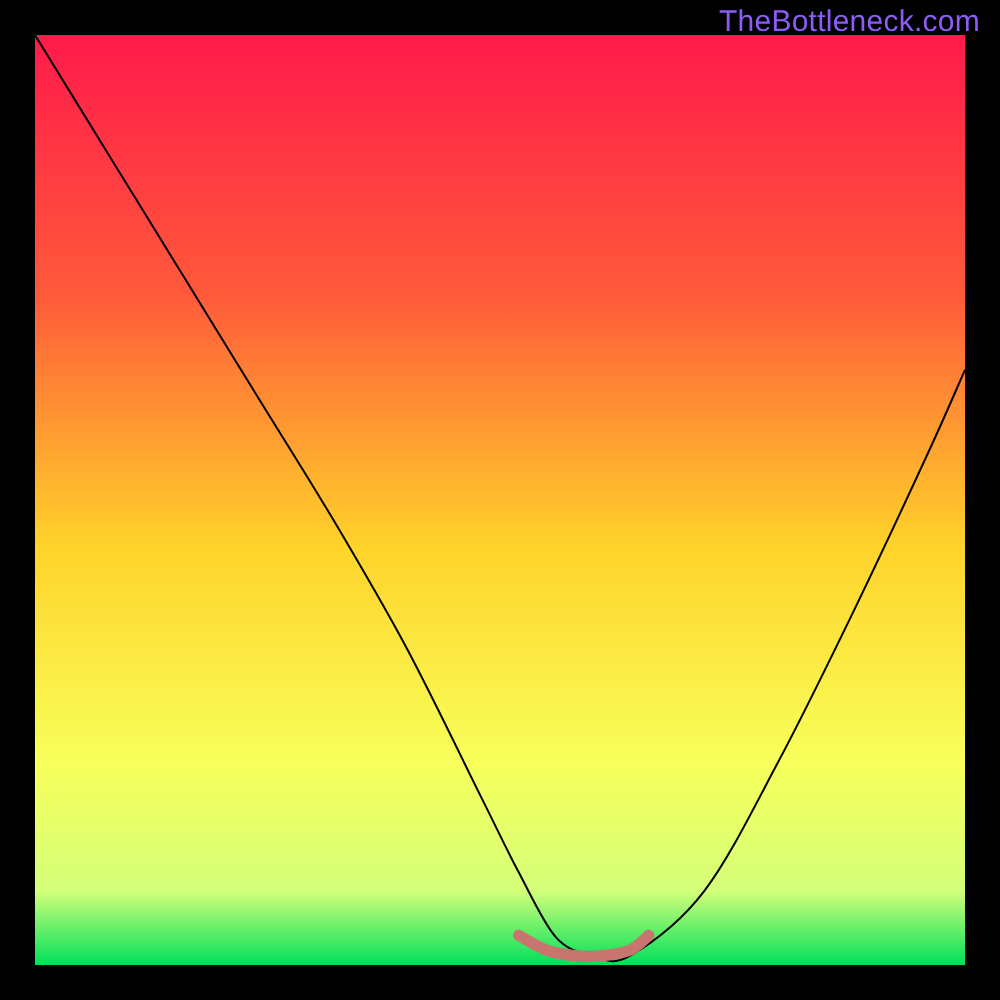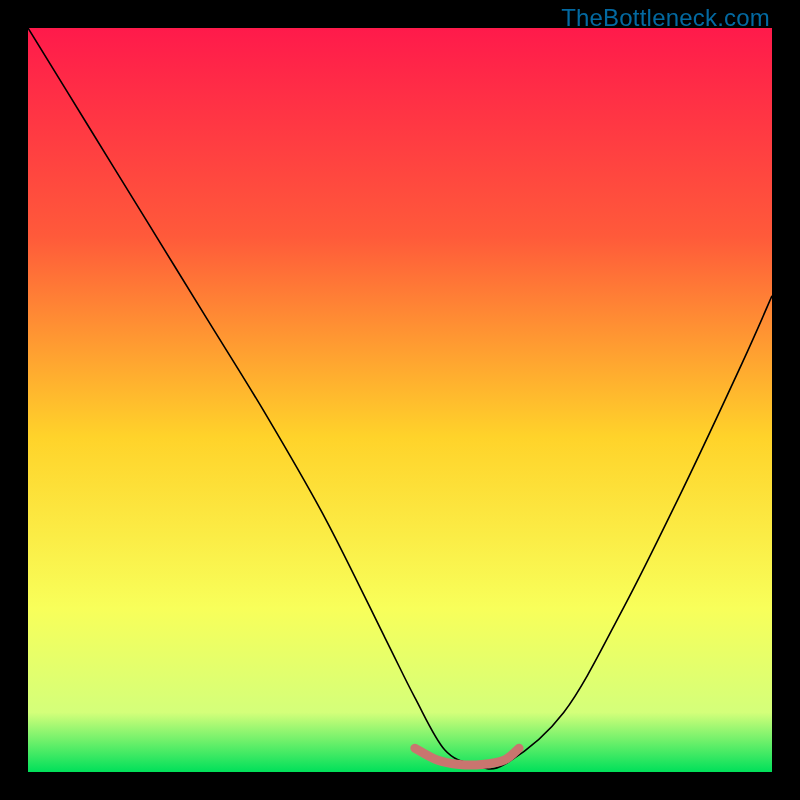--- a/index.html
+++ b/index.html
@@ -13,24 +13,24 @@
   }
   .frame {
     position: relative;
     width: 800px;
     height: 800px;
     background: #000;
   }
   .watermark {
     position: absolute;
     top: 4px;
-    right: 30px;
+    right: 16px;
     font-size: 24px;
     font-weight: 500;
-    color: #0369a1;
+    color: #8b5cf6;
     letter-spacing: 0.2px;
     z-index: 10;
   }
   .plot {
     position: absolute;
     left: 28px;
     top: 28px;
     width: 744px;
     height: 744px;
   }

